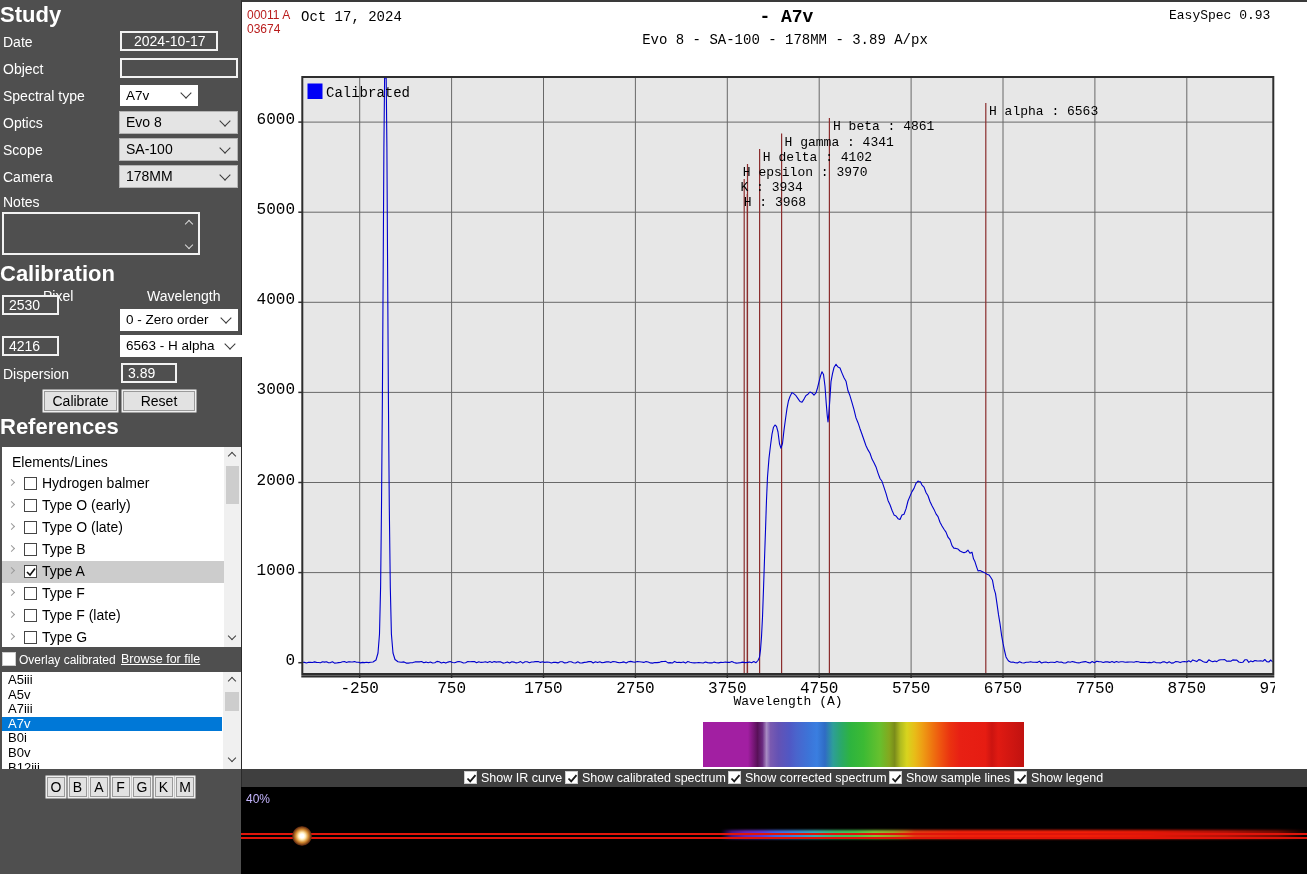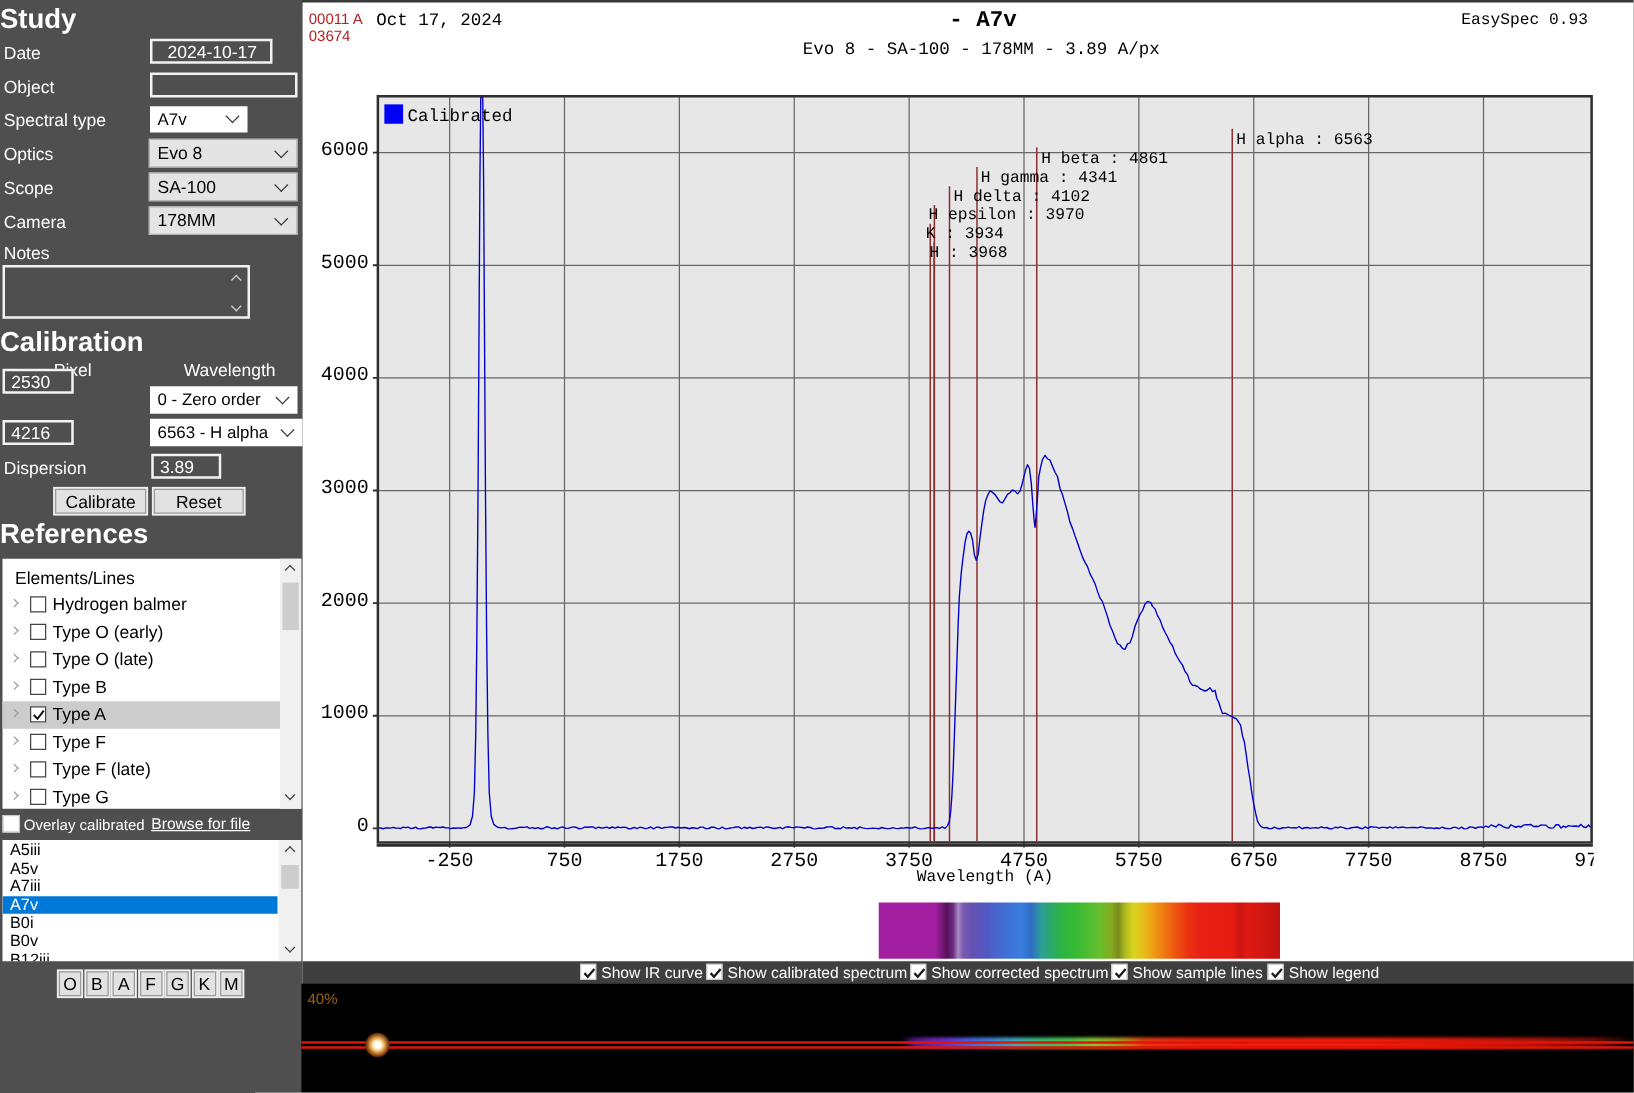--- a/index.html
+++ b/index.html
@@ -32,21 +32,21 @@
 .wl{font:13px "Liberation Mono",monospace;fill:#000}
 .lg{font:14px "Liberation Mono",monospace;fill:#000}
 .rl{font:13px "Liberation Mono",monospace;fill:#000}
 .g{stroke:#686868;stroke-width:1}
 .tk{stroke:#2e2e2e;stroke-width:1.5}
 .rf{stroke:#8b2e2e;stroke-width:1.2}
 #cbar{position:absolute;left:0;top:767px;width:1066px;height:20px;background:#3f3f3f;color:#fff;font-size:12.5px}
 .cbi{position:absolute;top:2px;height:16px;line-height:15px;white-space:nowrap}
 .wcb{display:inline-block;width:13px;height:13px;background:#fff;border:1px solid #ccc;vertical-align:-2px;margin-right:4px;position:relative}
 .wcb svg{position:absolute;left:0;top:0}
-#bot{position:absolute;left:241px;top:787px;width:1066px;height:87px;background:#000;color:#a16207;overflow:hidden}
+#bot{position:absolute;left:241px;top:787px;width:1066px;height:87px;background:#000;color:#c4b5fd;overflow:hidden}
 .rline{position:absolute;left:0;width:1066px;height:2px;background:#e0150a}
 #band{position:absolute;left:480px;top:43px;width:586px;height:9px;filter:blur(1.2px);
 background:linear-gradient(90deg,rgba(0,0,0,0) 0%,#4a1680 1.8%,#6b24ae 4.1%,#6038d0 7%,#4462e0 9.2%,#3a86d8 12.6%,#38aeb4 16%,#3cbc6a 19.5%,#48c44a 22.9%,#84c436 26.3%,#a0a024 29.4%,#cc7018 31.4%,#e03a10 33.1%,#ee200a 40.8%,#f01e08 62%,#e41806 73.2%,#b41208 86%,#700c04 95%,rgba(40,0,0,0) 100%)}
 #blob{position:absolute;left:51px;top:39px;width:20px;height:20px;border-radius:50%;
 background:radial-gradient(circle,#fff 0 14%,#ffe8b0 26%,#d08830 46%,#642c10 66%,rgba(40,10,0,0) 74%)}
 #grad{position:absolute;left:461px;top:720px;width:321px;height:45px}
 </style></head><body>
 <div id="root">
 <div id="main">
 <div class="abs" style="left:5px;top:6px;font-size:12px;color:#b91c1c">00011 A<br>03674</div>

